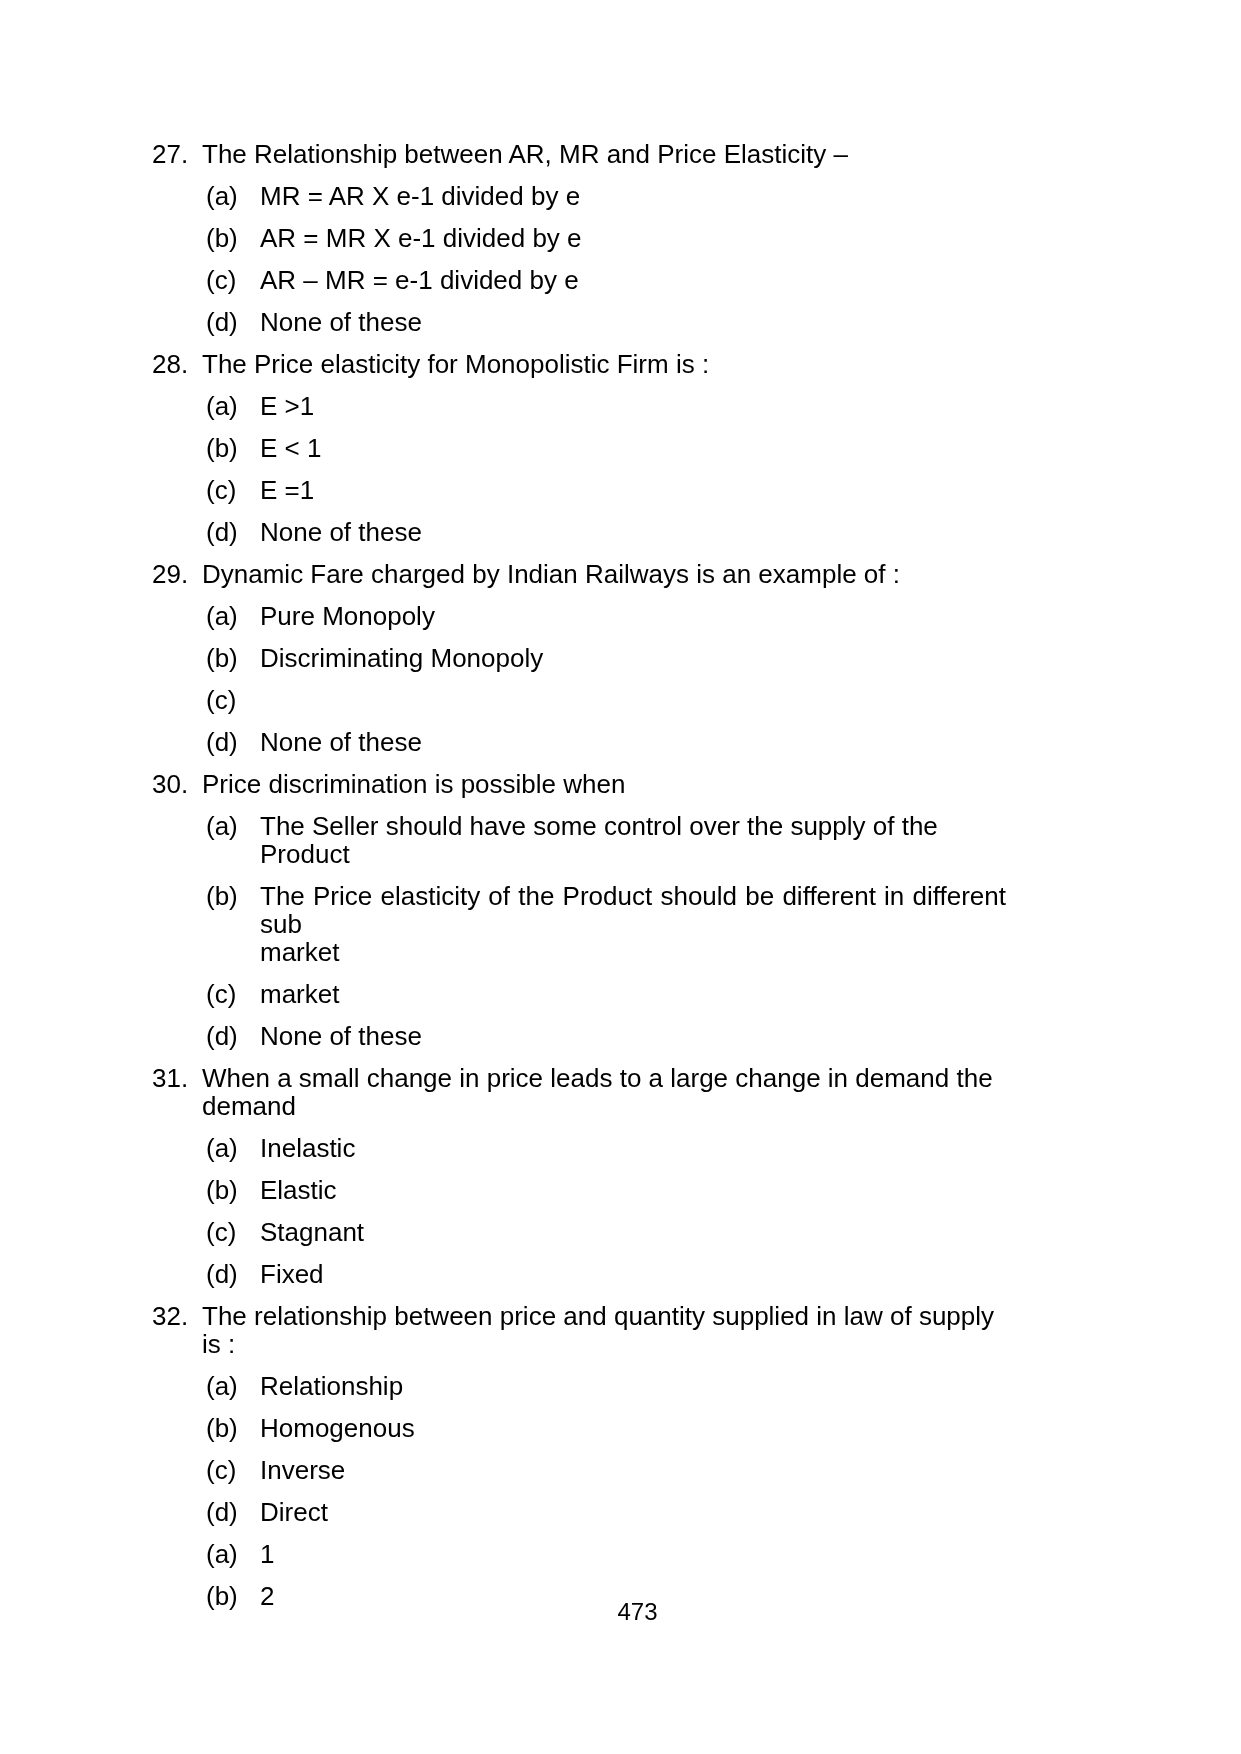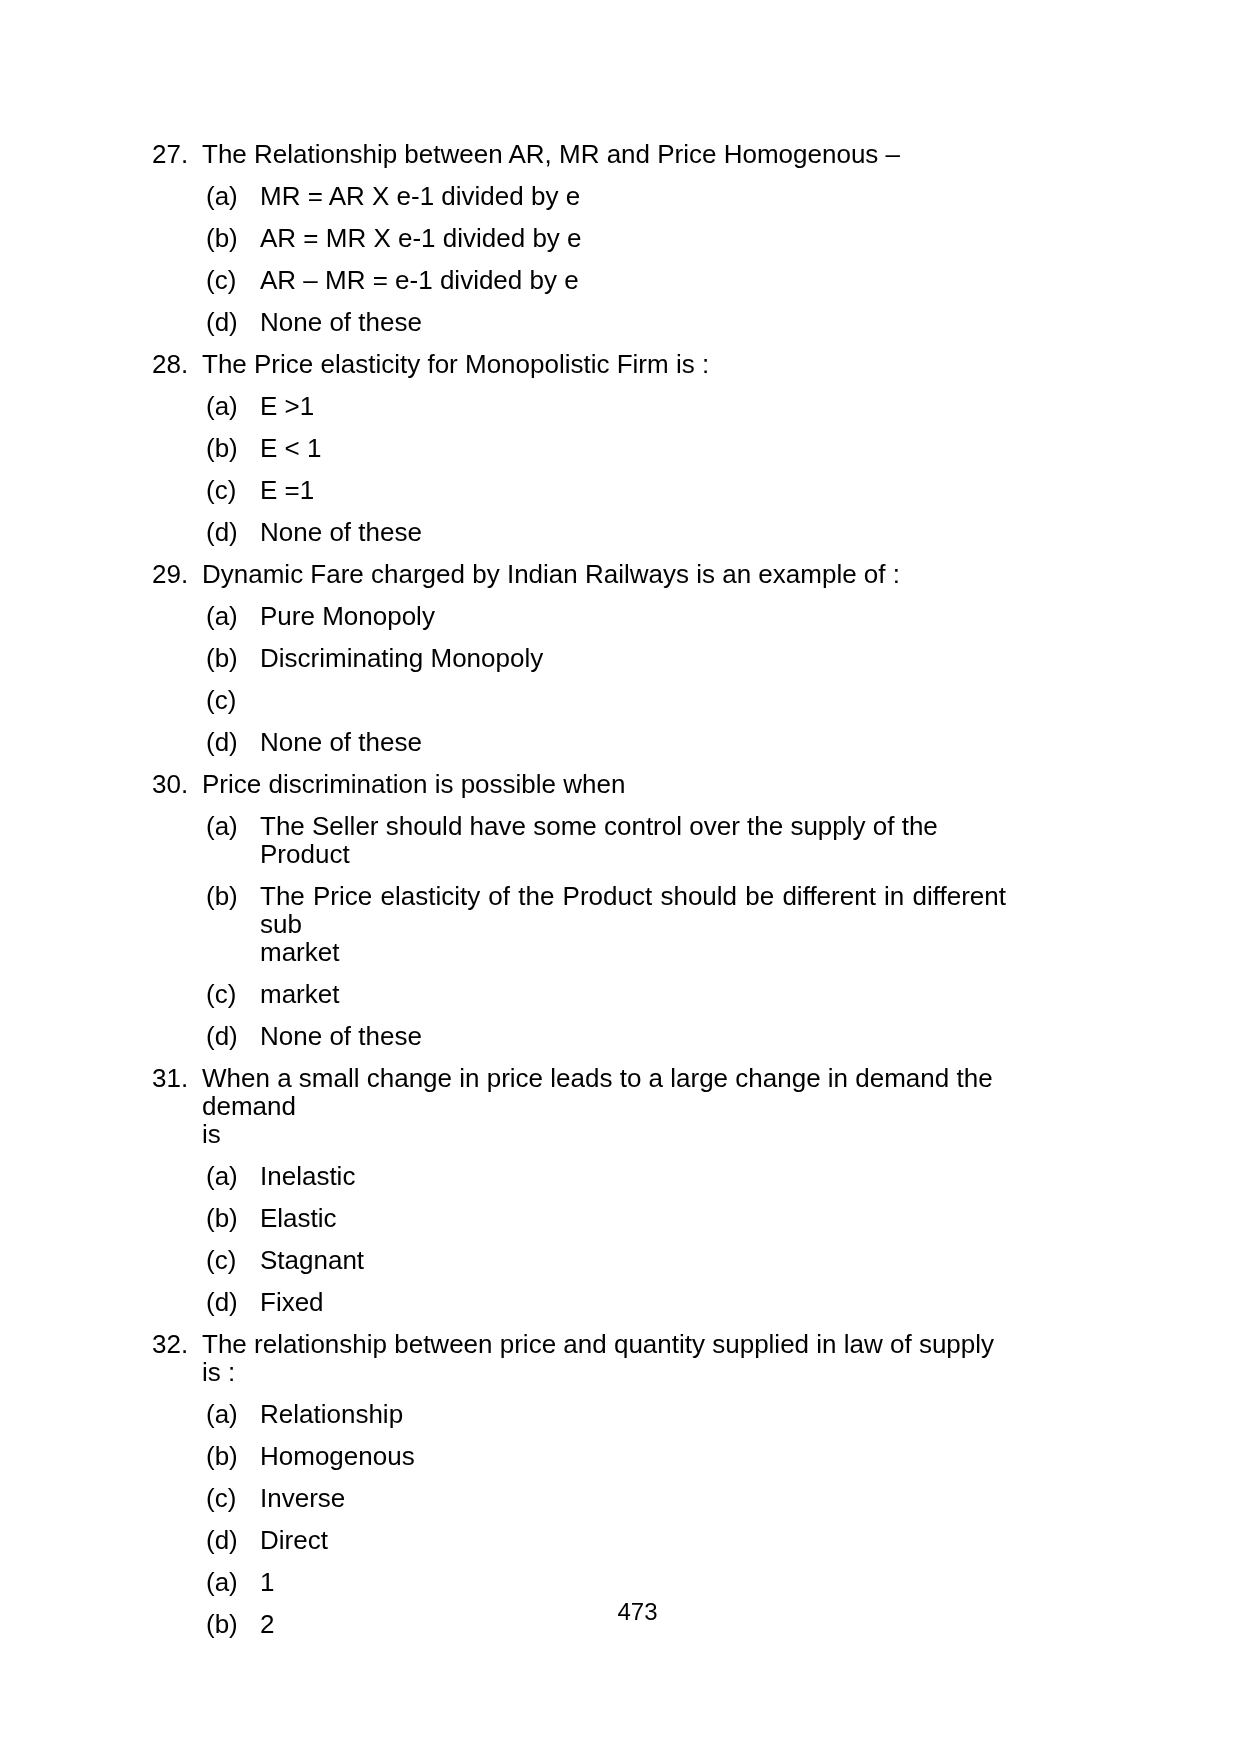--- a/index.html
+++ b/index.html
@@ -53,21 +53,21 @@
   }
 </style>
 </head>
 <body>
 
 <div class="doc-page">
   <div class="content">
       <div class="item q">
         <span class="marker">27.</span>
         <div class="text">
-          <div class="line">The Relationship between AR, MR and Price Homogenous –</div>
+          <div class="line">The Relationship between AR, MR and Price Elasticity –</div>
         </div>
       </div>
       <div class="item o">
         <span class="marker">(a)</span>
         <div class="text">
           <div class="line">MR = AR X e-1 divided by e</div>
         </div>
       </div>
       <div class="item o">
         <span class="marker">(b)</span>
@@ -172,21 +172,20 @@
       <div class="item o">
         <span class="marker">(d)</span>
         <div class="text">
           <div class="line">None of these</div>
         </div>
       </div>
       <div class="item q">
         <span class="marker">31.</span>
         <div class="text">
           <div class="line">When a small change in price leads to a large change in demand the demand</div>
-          <div class="line">is</div>
         </div>
       </div>
       <div class="item o">
         <span class="marker">(a)</span>
         <div class="text">
           <div class="line">Inelastic</div>
         </div>
       </div>
       <div class="item o">
         <span class="marker">(b)</span>

